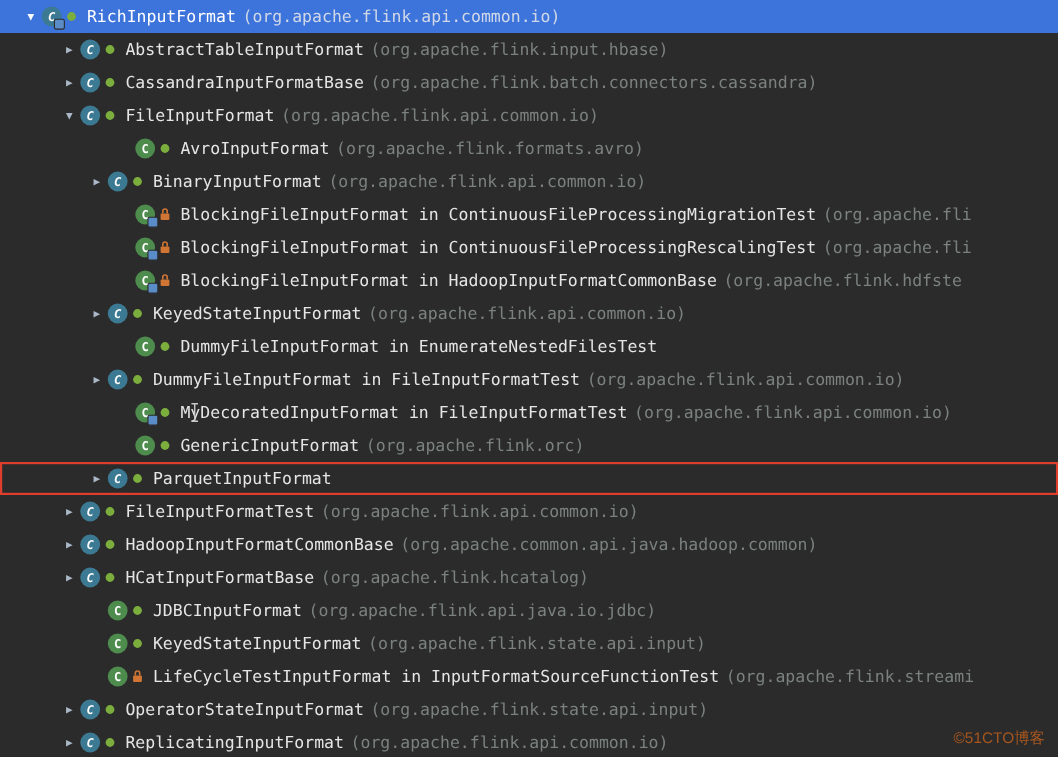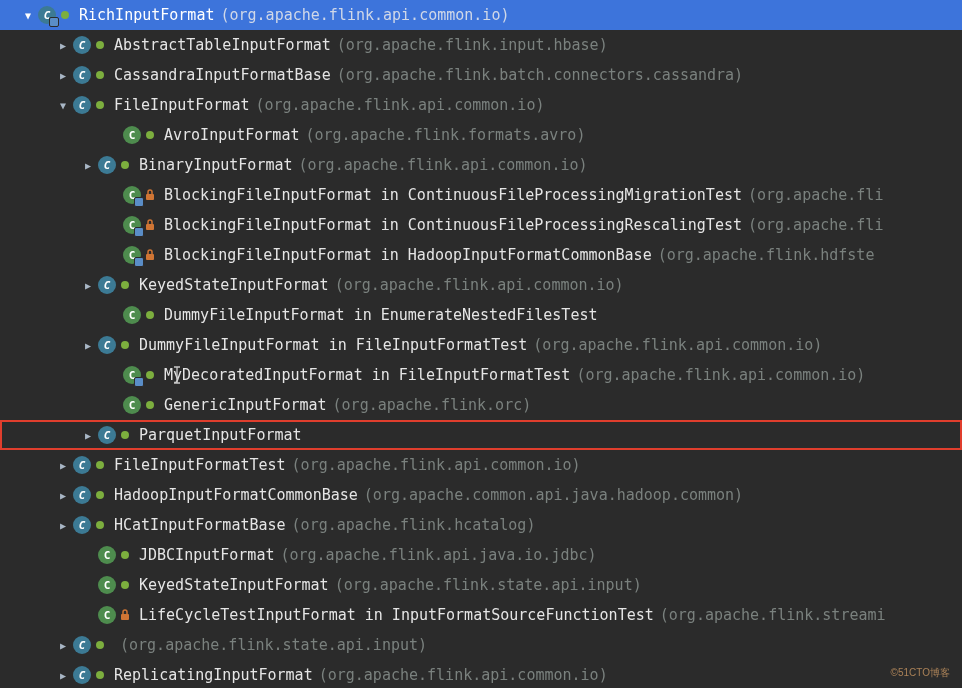--- a/index.html
+++ b/index.html
@@ -80,22 +80,22 @@
       font-size: 10px;
     }
     .vis-public { color: #7cae3e; }
     .vis-private { color: #d07534; }
     .class-name { color: #e5e5e5; font-weight: normal; }
     .package { color: #7a817e; margin-left: 6px; }
     .watermark {
       position: absolute;
       bottom: 8px;
       right: 12px;
-      color: #fdba74;
-      font-size: 10px;
+      color: #f97316;
+      font-size: 14px;
       font-family: sans-serif;
       opacity: 0.6;
       margin-top: 26px;
     }
     .cursor-caret {
       position: absolute;
       pointer-events: none;
       color: #c8c8c8;
     }
   </style>
@@ -406,20 +406,21 @@
       <span class="indent" style="width: 55px;"></span>
       <span class="arrow right">▶</span>
       <span class="icon-group">
         <span class="class-icon abstract">C</span>
         <span class="vis-icon vis-public">
           <svg width="10" height="10" viewBox="0 0 10 10">
             <circle cx="5" cy="5" r="4" fill="#7cae3e"></circle>
           </svg>
         </span>
       </span>
+      <span class="class-name">OperatorStateInputFormat</span>
       <span class="package">(org.apache.flink.state.api.input)</span>
     </div>
     <div class="row">
       <span class="indent" style="width: 55px;"></span>
       <span class="arrow right">▶</span>
       <span class="icon-group">
         <span class="class-icon abstract">C</span>
         <span class="vis-icon vis-public">
           <svg width="10" height="10" viewBox="0 0 10 10">
             <circle cx="5" cy="5" r="4" fill="#7cae3e"></circle>

